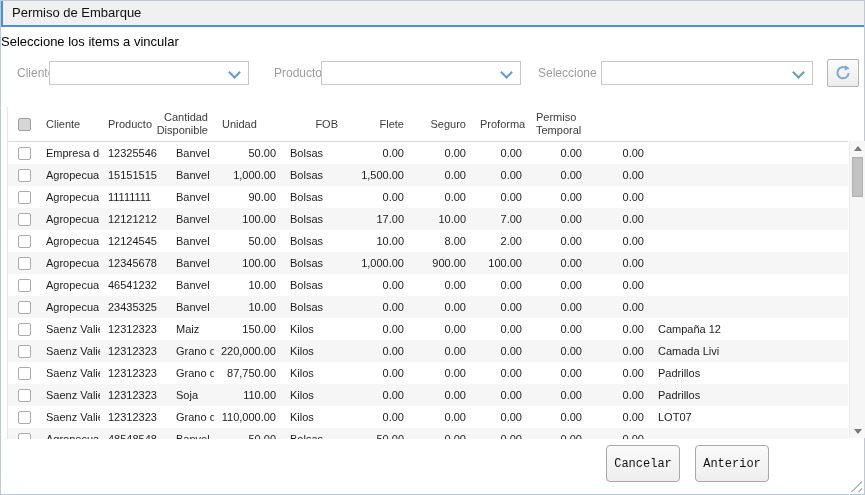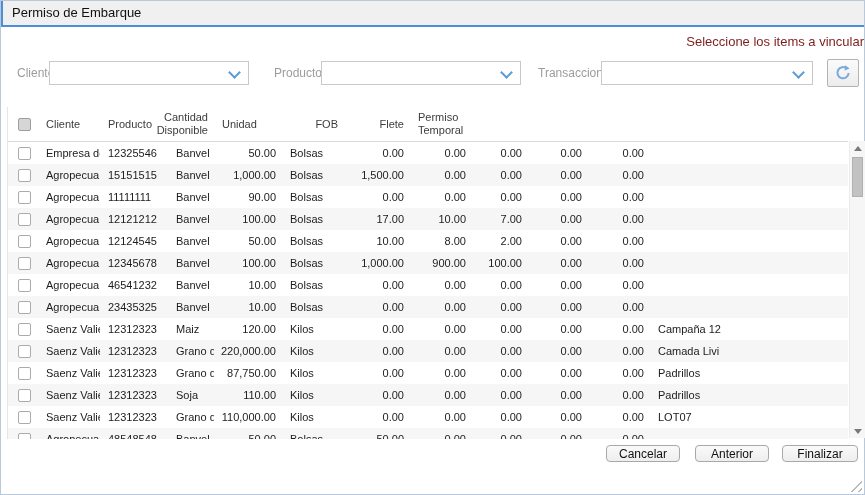--- a/index.html
+++ b/index.html
@@ -5,21 +5,21 @@
   html,body{margin:0;padding:0;background:#fff;}
   body{width:865px;height:495px;overflow:hidden;font-family:"Liberation Sans",sans-serif;}
   .dialog{position:relative;width:865px;height:495px;box-sizing:border-box;background:#fff;border:1px solid #b9c9da;}
 
   
   .titlebar{position:absolute;top:0;left:0;right:0;height:24px;background:#f0f0f0;
     border-bottom:2px solid #4a90d9;border-left:2px solid #4a90d9;box-sizing:content-box;}
   .titlebar .ttl{display:inline-block;padding:4px 0 0 9px;font-size:13px;color:#111;}
 
   
-  .subtitle{position:absolute;top:33px;left:0;right:0;text-align:right;font-size:13px;color:#7f1d1d;}
+  .subtitle{position:absolute;top:33px;left:0;right:0;text-align:left;font-size:13px;color:#000000;}
 
   
   .flabel{position:absolute;top:60px;height:24px;line-height:24px;font-size:12px;color:#9c9c9c;}
   .combo{position:absolute;top:60px;height:24px;box-sizing:border-box;background:#fff;border:1px solid #c9c9c9;}
   .combo .val{display:inline-block;padding:4px 0 0 6px;font-size:12px;color:#333;}
   .chev{position:absolute;right:9px;top:6px;width:7px;height:7px;
     border-right:2px solid #5b9bd5;border-bottom:2px solid #5b9bd5;transform:rotate(45deg);}
   .refresh{position:absolute;top:58px;left:826px;width:32px;height:28px;box-sizing:border-box;
     background:linear-gradient(#fbfbfb,#ececec);border:1px solid #b3b3b3;border-radius:2px;
     display:flex;align-items:center;justify-content:center;cursor:pointer;}
@@ -45,21 +45,21 @@
   .vscroll{position:absolute;top:140px;left:848px;width:15px;height:297px;background:#f6f6f6;
     border-left:1px solid #ebebeb;}
   .sb-btn{position:absolute;left:0;width:15px;height:14px;display:flex;align-items:center;justify-content:center;cursor:pointer;}
   .sb-btn.up{top:0;}
   .sb-btn.down{bottom:0;}
   .tri-up{width:0;height:0;border-left:4px solid transparent;border-right:4px solid transparent;border-bottom:5px solid #7a7a7a;}
   .tri-down{width:0;height:0;border-left:4px solid transparent;border-right:4px solid transparent;border-top:5px solid #7a7a7a;}
   .sb-thumb{position:absolute;left:2px;top:16px;width:11px;height:40px;background:#c2c2c2;border:1px solid #b0b0b0;box-sizing:border-box;}
 
   
-  .btn{position:absolute;top:444px;height:17px;box-sizing:border-box;font-family:Liberation Sans, sans-serif;
+  .btn{position:absolute;top:444px;height:37px;box-sizing:border-box;font-family:Liberation Mono, monospace;
     font-size:12px;color:#111;background:linear-gradient(#fafafa,#eee);border:1px solid #a8a8a8;border-radius:4px;
     padding:0;text-align:center;cursor:pointer;}
   .btn.cancel{left:605px;width:74px;}
   .btn.prev{left:694px;width:74px;}
   .btn.finish{left:781px;width:76px;}
 
   .resize-grip{position:absolute;right:2px;bottom:2px;width:12px;height:12px;
     background:repeating-linear-gradient(-45deg,transparent 0 2px,#b9b9b9 2px 3px,transparent 3px 5px);
     clip-path:polygon(100% 0,100% 100%,0 100%);cursor:nwse-resize;}
 </style>
@@ -79,21 +79,21 @@
     <span class="val"></span>
     <span class="chev"></span>
   </div>
 
   <span class="flabel" style="left:273px">Producto</span>
   <div class="combo" style="left:320px;width:200px">
     <span class="val"></span>
     <span class="chev"></span>
   </div>
 
-  <span class="flabel" style="left:537px">Transaccion</span>
+  <span class="flabel" style="left:537px">Seleccione</span>
   <div class="combo" style="left:600px;width:212px">
     <span class="val"></span>
     <span class="chev"></span>
   </div>
 
   <button class="refresh">
     <span style="display:flex;">
       <svg width="18" height="18" viewBox="0 0 18 18">
         <path d="M 12.8 4.6 A 5.6 5.6 0 1 0 14.6 9" fill="none" stroke="#78a8dc" stroke-width="2"></path>
         <path d="M 11.2 1.2 L 15.6 4.4 L 10.6 6.6 Z" fill="#78a8dc"></path>
@@ -106,20 +106,22 @@
       <div class="th c-check">
         <span class="cbx all"></span>
       </div>
       <div class="th">Cliente</div>
       <div class="th">Producto</div>
       <div class="th num">Cantidad
 Disponible</div>
       <div class="th">Unidad</div>
       <div class="th num">FOB</div>
       <div class="th num">Flete</div>
+      <div class="th num">Seguro</div>
+      <div class="th">Proforma</div>
       <div class="th">Permiso
 Temporal</div>
     </div>
     <div class="tbody" id="tbody">
         <div class="trow">
           <div class="cell c-check">
             <span class="cbx"></span>
           </div>
           <div class="cell">Empresa de</div>
           <div class="cell">12325546</div>
@@ -261,21 +263,21 @@
           <div class="cell"></div>
           <div class="cell"></div>
         </div>
         <div class="trow">
           <div class="cell c-check">
             <span class="cbx"></span>
           </div>
           <div class="cell">Saenz Valie</div>
           <div class="cell">12312323</div>
           <div class="cell">Maiz</div>
-          <div class="cell num">120.00</div>
+          <div class="cell num">150.00</div>
           <div class="cell">Kilos</div>
           <div class="cell num">0.00</div>
           <div class="cell num">0.00</div>
           <div class="cell num">0.00</div>
           <div class="cell num">0.00</div>
           <div class="cell num">0.00</div>
           <div class="cell">Campaña 12</div>
           <div class="cell"></div>
           <div class="cell"></div>
         </div>
@@ -377,16 +379,15 @@
       <span class="tri-up"></span>
     </div>
     <div class="sb-thumb"></div>
     <div class="sb-btn down">
       <span class="tri-down"></span>
     </div>
   </div>
 
   <button class="btn cancel">Cancelar</button>
   <button class="btn prev">Anterior</button>
-  <button class="btn finish">Finalizar</button>
 
   <div class="resize-grip"></div>
 </div>
 
 </body></html>

